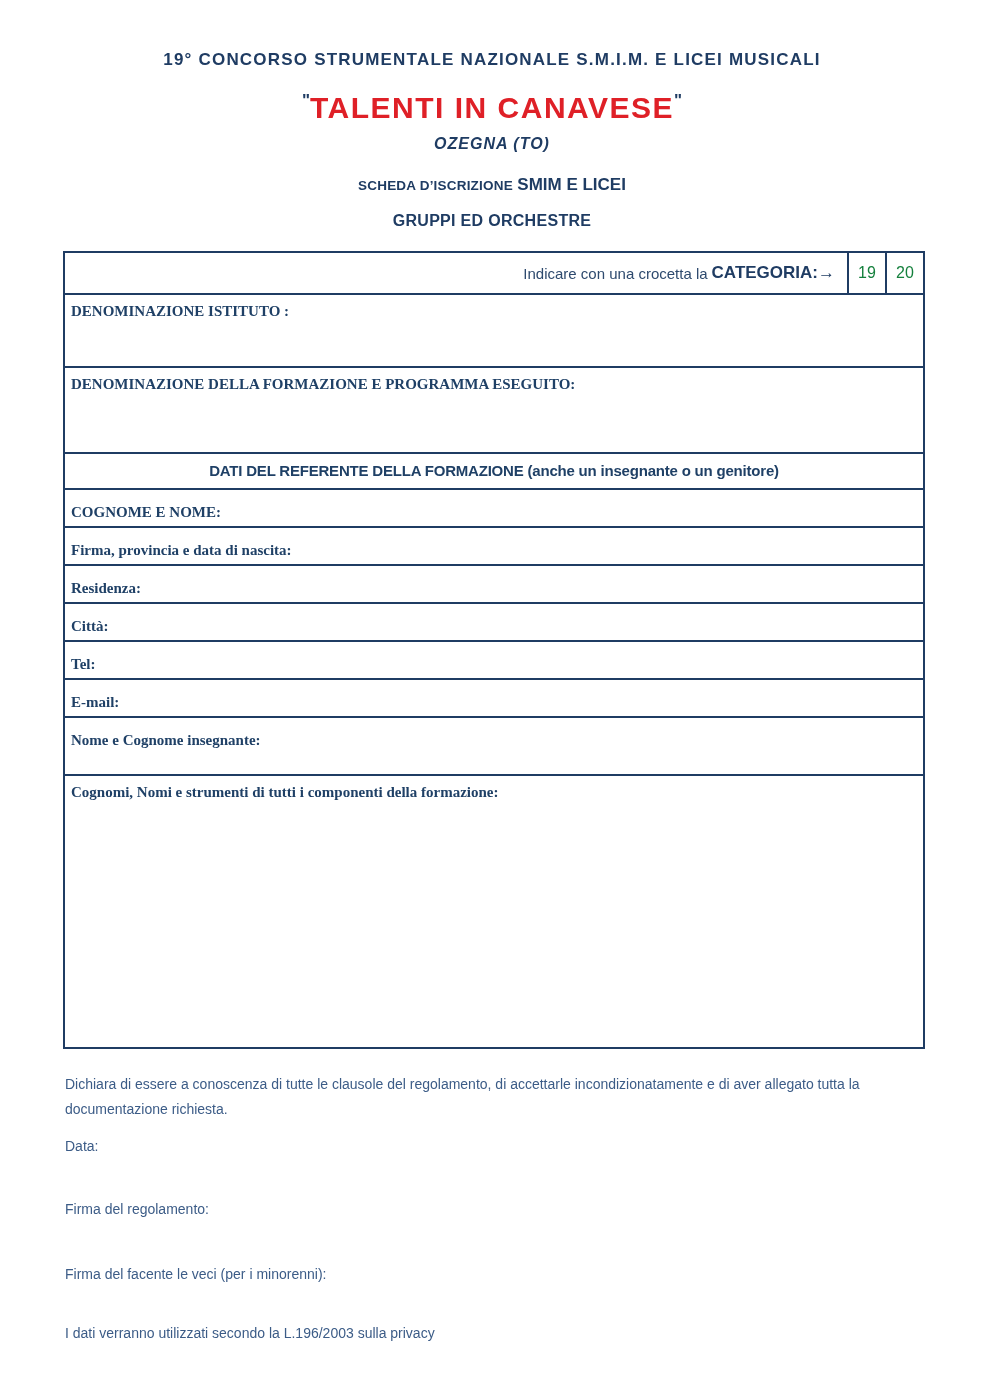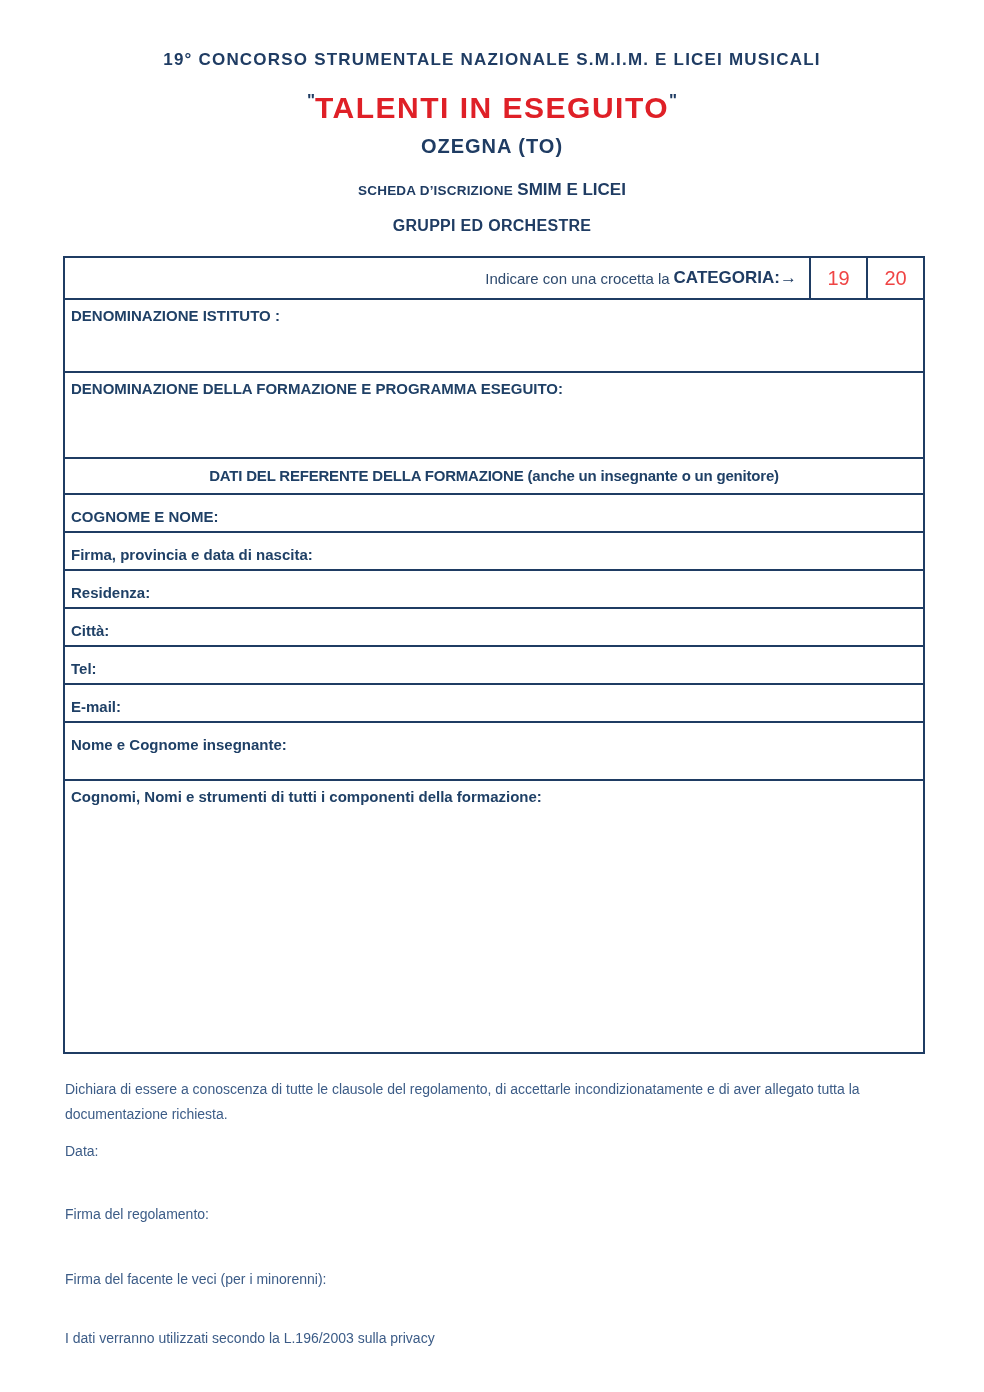--- a/index.html
+++ b/index.html
@@ -32,22 +32,23 @@
     color:#1f3c63;
     font-size:17px;
     vertical-align:12px;
     letter-spacing:0;
   }
   .hdr-location {
     margin-top:11px;
     text-align:center;
     color:#1f3c63;
     font-weight:bold;
-    font-size:20px;
+    font-size:16px;
     letter-spacing:1px;
+    font-style:italic;
   }
   .hdr-sub {
     margin-top:22px;
     text-align:center;
     color:#1f3c63;
   }
   .sub-small { font-size:13.5px; font-weight:bold; letter-spacing:0.2px; }
   .sub-large { font-size:17px; font-weight:bold; }
   .hdr-sub2 {
     margin-top:17px;
@@ -76,40 +77,41 @@
     display:flex;
     align-items:center;
     justify-content:flex-end;
     padding-right:12px;
     color:#2e4a6e;
     font-size:15px;
   }
   .cat-main b { color:#1f3c63; font-size:17px; margin-left:4px; }
   .cat-arrow { font-size:17px; color:#1f3c63; font-weight:bold; }
   .cat-cell {
-    width:57px;
+    width:38px;
     border-left:2px solid #1f3c63;
     display:flex;
     align-items:center;
     justify-content:center;
-    font-size:20px;
-    color:#ef4444;
+    font-size:16px;
+    color:#15803d;
     box-sizing:border-box;
   }
   .r-istituto { height:73px; }
   .r-formazione { height:86px; }
   .r-section { height:36px; }
   .r-field { height:38px; }
   .r-big { height:273px;margin-top:20px; }
   .cell-label {
     font-size:15px;
     font-weight:bold;
     color:#1f4066;
     padding:6px 8px 0 6px;
     line-height:20px;
+    font-family:Liberation Serif, serif;
   }
   .r-field .cell-label { padding-top:12px; }
   .section-label {
     text-align:center;
     font-size:15px;
     font-weight:bold;
     color:#1f4066;
     padding-top:8px;
     letter-spacing:-0.2px;
   }
@@ -126,21 +128,21 @@
   .sig2 { margin-top:49px; }
   .privacy { margin-top:43px; }
 </style>
 </head>
 <body>
 
 <div class="page">
 
   <div class="hdr-line1">19° CONCORSO STRUMENTALE NAZIONALE S.M.I.M. E LICEI MUSICALI</div>
 
-  <div class="event-title"><span class="quote">"</span><span>TALENTI IN ESEGUITO</span><span class="quote">"</span></div>
+  <div class="event-title"><span class="quote">"</span><span>TALENTI IN CANAVESE</span><span class="quote">"</span></div>
 
   <div class="hdr-location">OZEGNA (TO)</div>
 
   <div class="hdr-sub"><span class="sub-small">SCHEDA D’ISCRIZIONE</span>
     <span class="sub-large">SMIM E LICEI</span></div>
 
   <div class="hdr-sub2">GRUPPI ED ORCHESTRE</div>
 
   <div class="form-table">
 

